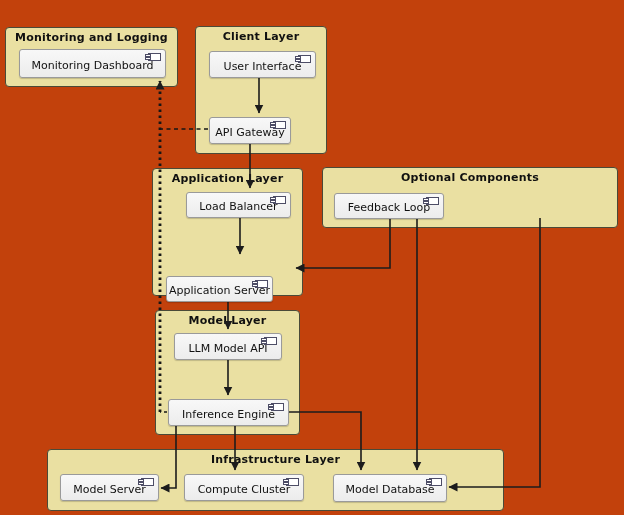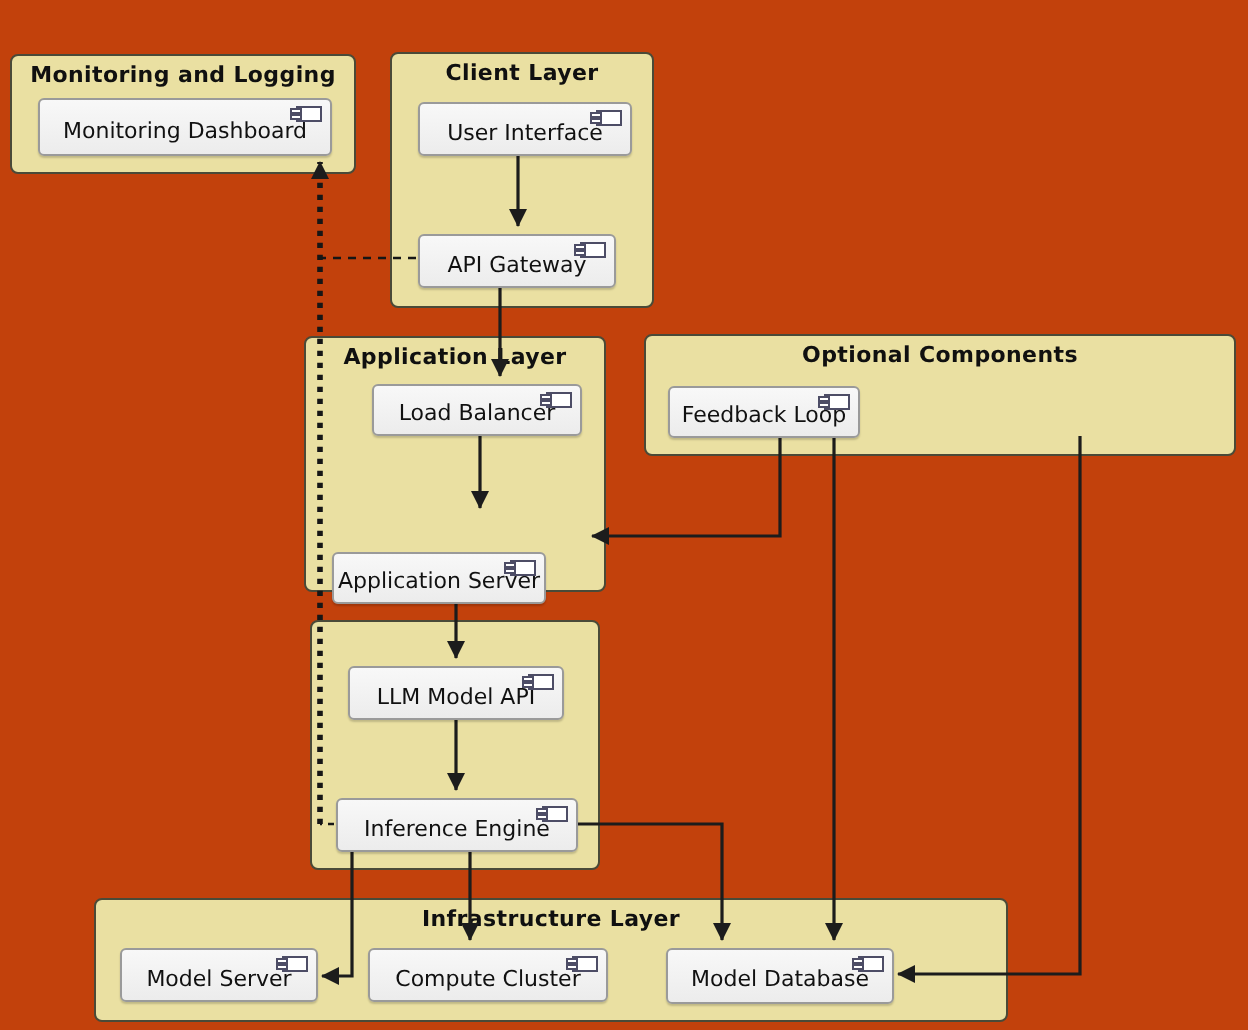--- a/index.html
+++ b/index.html
@@ -64,21 +64,21 @@
 
   <div class="pkg" style="left:195px;top:26px;width:132px;height:128px">
     <div class="pkg-title">Client Layer</div>
     <div class="comp" style="left:13px;top:24px;width:107px;height:27px">
       <span class="cicon">
           <i class="t1"></i>
           <i class="t2"></i>
         </span>
       <span class="clabel">User Interface</span>
     </div>
-    <div class="comp" style="left:13px;top:90px;width:99px;height:27px">
+    <div class="comp" style="left:13px;top:90px;width:82px;height:27px">
       <span class="cicon">
           <i class="t1"></i>
           <i class="t2"></i>
         </span>
       <span class="clabel">API Gateway</span>
     </div>
   </div>
 
   <div class="pkg" style="left:152px;top:168px;width:151px;height:128px">
     <div class="pkg-title">Application Layer</div>
@@ -93,30 +93,31 @@
       <span class="cicon">
           <i class="t1"></i>
           <i class="t2"></i>
         </span>
       <span class="clabel">Application Server</span>
     </div>
   </div>
 
   <div class="pkg" style="left:322px;top:167px;width:296px;height:61px">
     <div class="pkg-title">Optional Components</div>
-    <div class="comp" style="left:11px;top:25px;width:96px;height:26px">
+    <div class="comp" style="left:11px;top:25px;width:110px;height:26px">
       <span class="cicon">
           <i class="t1"></i>
           <i class="t2"></i>
         </span>
       <span class="clabel">Feedback Loop</span>
     </div>
   </div>
 
   <div class="pkg" style="left:155px;top:310px;width:145px;height:125px">
+    <div class="pkg-title">Model Layer</div>
     <div class="comp" style="left:18px;top:22px;width:108px;height:27px">
       <span class="cicon">
           <i class="t1"></i>
           <i class="t2"></i>
         </span>
       <span class="clabel">LLM Model API</span>
     </div>
     <div class="comp" style="left:12px;top:88px;width:121px;height:27px">
       <span class="cicon">
           <i class="t1"></i>

